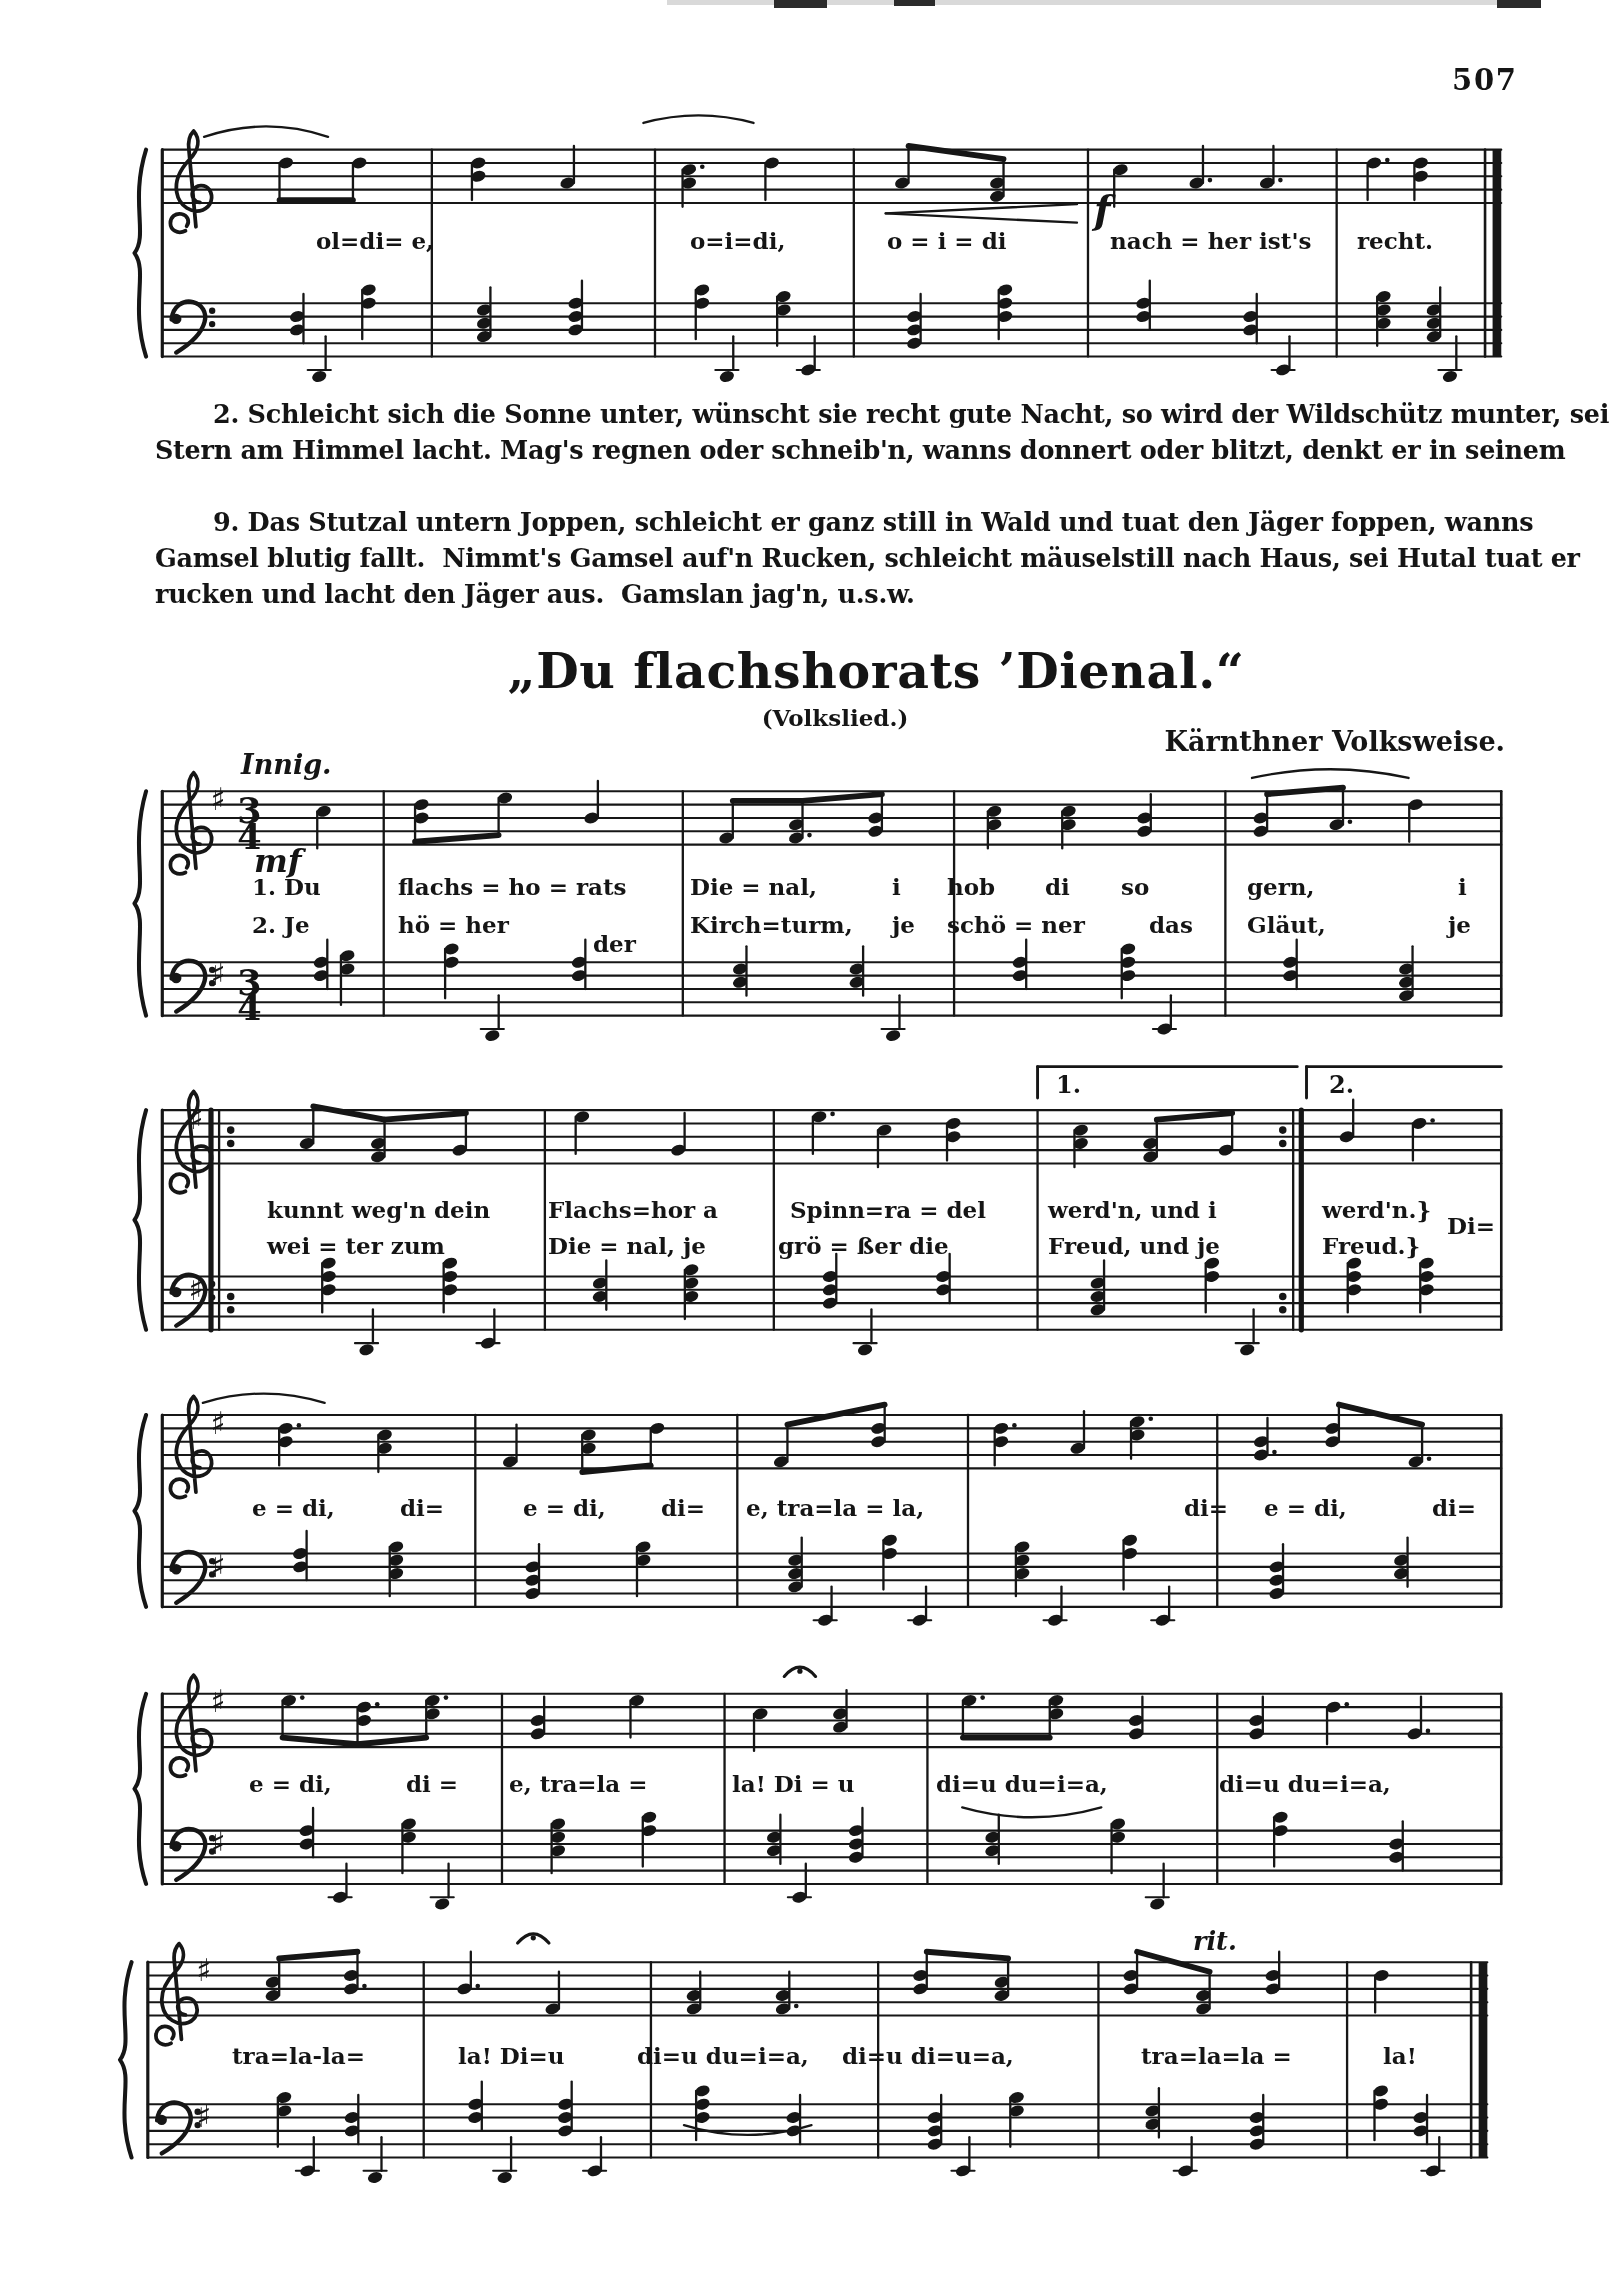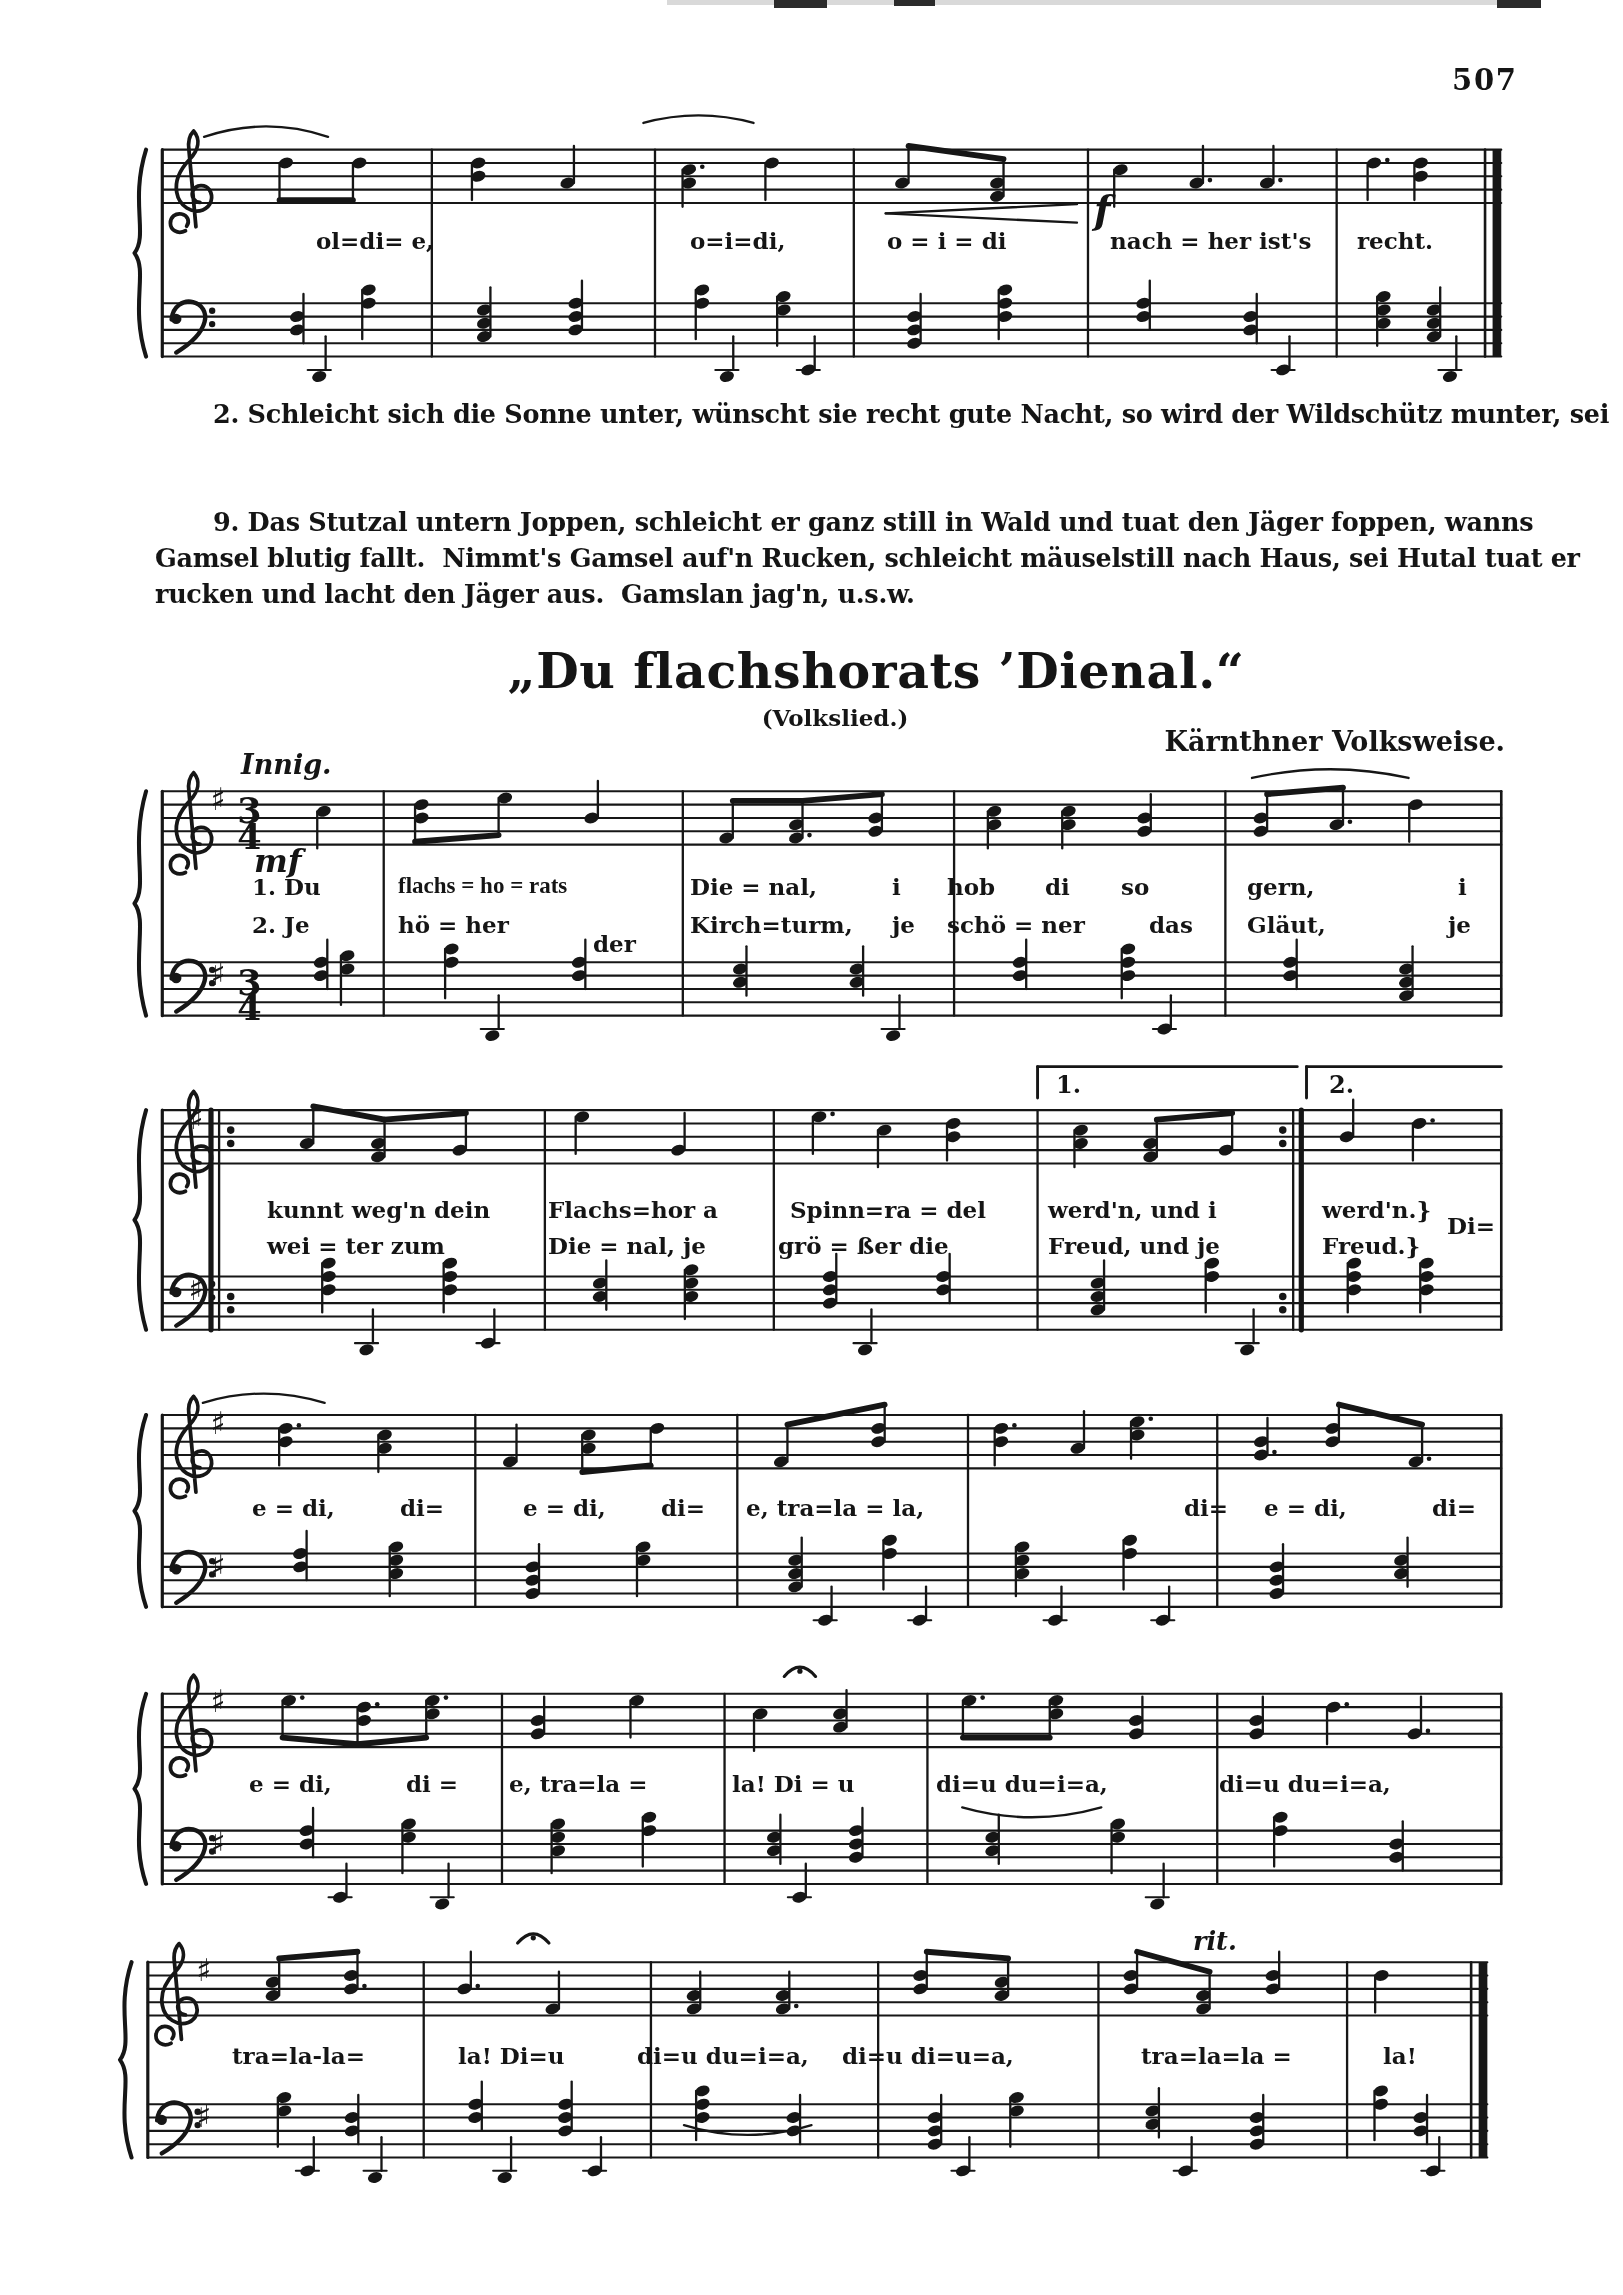--- a/index.html
+++ b/index.html
@@ -754,37 +754,38 @@
     </svg>
 
   <div class="dynf" style="left:1094px;top:187px;">f</div>
   <span class="lyr" style="left:316px;top:227px;">ol=di= e,</span>
   <span class="lyr" style="left:690px;top:227px;">o=i=di,</span>
   <span class="lyr" style="left:887px;top:227px;">o = i = di</span>
   <span class="lyr" style="left:1110px;top:227px;">nach = her ist's</span>
   <span class="lyr" style="left:1357px;top:227px;">recht.</span>
 
   <div class="frakline" style="left:213px;top:399px;">2. Schleicht sich die Sonne unter, wünscht sie recht gute Nacht, so wird der Wildschütz munter, sei</div>
+  <div class="frakline" style="left:155px;top:435px;">Stern am Himmel lacht. Mag's regnen oder schneib'n, wanns donnert oder blitzt, denkt er in seinem</div>
   <div class="frakline" style="left:213px;top:507px;">9. Das Stutzal untern Joppen, schleicht er ganz still in Wald und tuat den Jäger foppen, wanns</div>
   <div class="frakline" style="left:155px;top:543px;">Gamsel blutig fallt.  Nimmt's Gamsel auf'n Rucken, schleicht mäuselstill nach Haus, sei Hutal tuat er</div>
   <div class="frakline" style="left:155px;top:579px;">rucken und lacht den Jäger aus.  Gamslan jag'n, u.s.w.</div>
 
   <div class="title" style="left:852px;top:642px;">„Du flachshorats ’Dienal.“</div>
   <div class="subtitle" style="left:835px;top:704px;">(Volkslied.)</div>
   <div class="attrib" style="left:1505px;top:726px;">Kärnthner Volksweise.</div>
   <div class="tempo" style="left:241px;top:749px;">Innig.</div>
 
   <div class="dyn" style="left:254px;top:842px;">mf</div>
   <div class="ts" style="left:232px;top:793px;">3</div>
   <div class="ts" style="left:232px;top:819px;">4</div>
   <div class="ts" style="left:232px;top:965px;">3</div>
   <div class="ts" style="left:232px;top:990px;">4</div>
 
   <span class="lyr" style="left:252px;top:873px;">1. Du</span>
-  <span class="lyr" style="left:398px;top:873px;font-family:Liberation Serif, serif;">flachs = ho = rats</span>
+  <span class="lyr" style="left:398px;top:873px;">flachs = ho = rats</span>
   <span class="lyr" style="left:690px;top:873px;">Die = nal,</span>
   <span class="lyr" style="left:892px;top:873px;">i</span>
   <span class="lyr" style="left:947px;top:873px;">hob</span>
   <span class="lyr" style="left:1045px;top:873px;">di</span>
   <span class="lyr" style="left:1121px;top:873px;">so</span>
   <span class="lyr" style="left:1247px;top:873px;">gern,</span>
   <span class="lyr" style="left:1458px;top:873px;">i</span>
 
   <span class="lyr" style="left:252px;top:911px;">2. Je</span>
   <span class="lyr" style="left:398px;top:911px;">hö = her</span>

